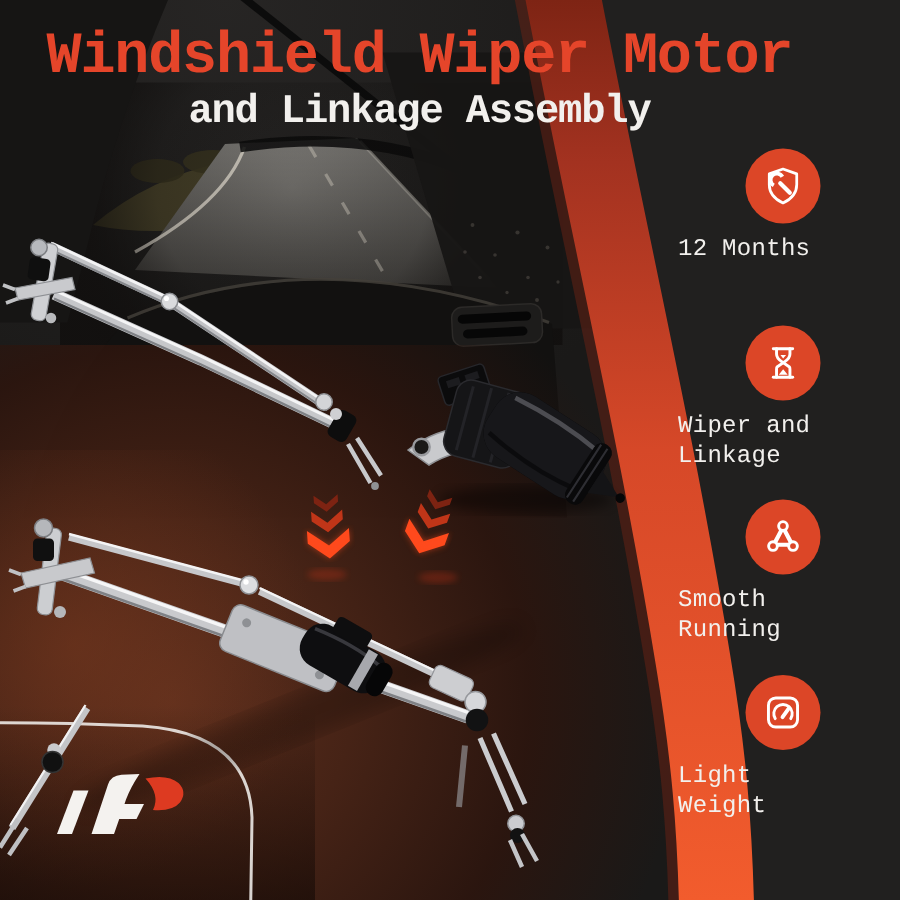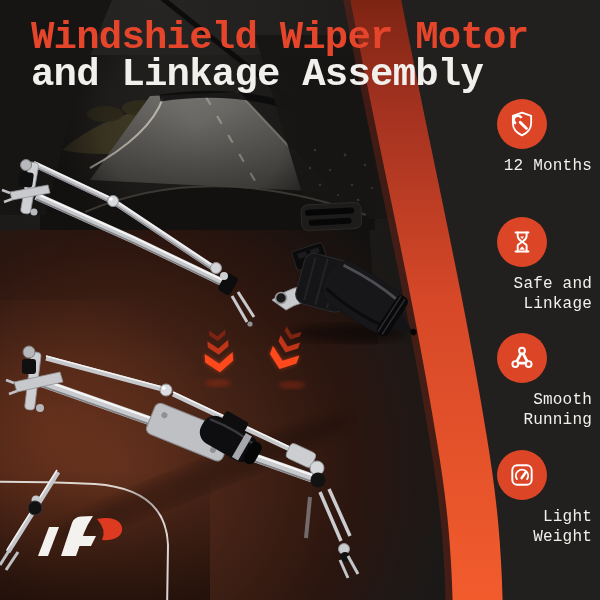--- a/index.html
+++ b/index.html
@@ -2,22 +2,22 @@
 <html><head>
 <meta charset="utf-8">
 <style>
   :root{ --titleRed:#e5452a; --badgeRed:#dc4627; --textWhite:#f2f0ed; }
   html,body{margin:0;padding:0;background:#000;}
   .stage{position:relative;width:600px;height:600px;background:#1a1918;overflow:hidden;
          font-family:Liberation Mono, monospace;}
   .art{position:absolute;left:0;top:0;width:600px;height:600px;}
   .title{position:absolute;left:31px;top:20px;font-weight:bold;line-height:37px;letter-spacing:-0.8px;}
   .title .l1{display:block;color:var(--titleRed);font-size:39px;}
-  .title .l2{display:block;color:var(--textWhite);font-size:39px;}
-  .feature{position:absolute;left:452px;width:140px;text-align:right;}
+  .title .l2{display:block;color:var(--textWhite);font-size:27px;text-align:center;}
+  .feature{position:absolute;left:452px;width:140px;text-align:left;}
   .f0{top:99px}.f1{top:217px}.f2{top:333px}.f3{top:450px}
   .badge{width:50px;height:50px;border-radius:50%;background:var(--badgeRed);
          margin:0 auto;display:flex;align-items:center;justify-content:center;}
   .badge svg{display:block}
   .label{margin-top:8px;font-size:16px;line-height:19.5px;color:var(--textWhite);letter-spacing:.2px;}
   .label span{display:block}
 </style>
 </head>
 <body>
 
@@ -272,21 +272,21 @@
       <svg width="28" height="28" viewBox="0 0 26 26" fill="none" stroke="#fff" stroke-width="1.8" stroke-linecap="round" stroke-linejoin="round">
         <path d="M7 4.2 H19"></path>
           <path d="M7 21.8 H19"></path>
         <path d="M9 4.2 V7.5 Q9 10 12 12 L17 15.5 Q17.3 16 17.3 17 V21.8"></path>
         <path d="M17.3 4.2 V7.5 Q17.3 10 14.3 12 L9.3 15.5 Q9 16 9 17 V21.8"></path>
         <path d="M10.4 20.2 L15.9 20.2 L13.1 16.9 Z" fill="#fff" stroke="none"></path>
         <path d="M11.4 8 H14.9 L13.1 10.2 Z" fill="#fff" stroke="none"></path>
       </svg>
     </div>
     <div class="label">
-      <span>Safe and</span>
+      <span>Wiper and</span>
       <span>Linkage</span>
     </div>
   </div>
 
   <div class="feature f3">
     <div class="badge">
       <svg width="28" height="28" viewBox="0 0 26 26" fill="none" stroke="#fff" stroke-linecap="round" stroke-linejoin="round">
         <rect x="4" y="4" width="18" height="18" rx="4.5" stroke-width="1.8"></rect>
         <path d="M8.2 16.8 A5.7 5.7 0 1 1 17.8 16.8" stroke-width="1.8"></path>
         <path d="M12.7 15.9 L16.7 10.3" stroke-width="2.4"></path>

